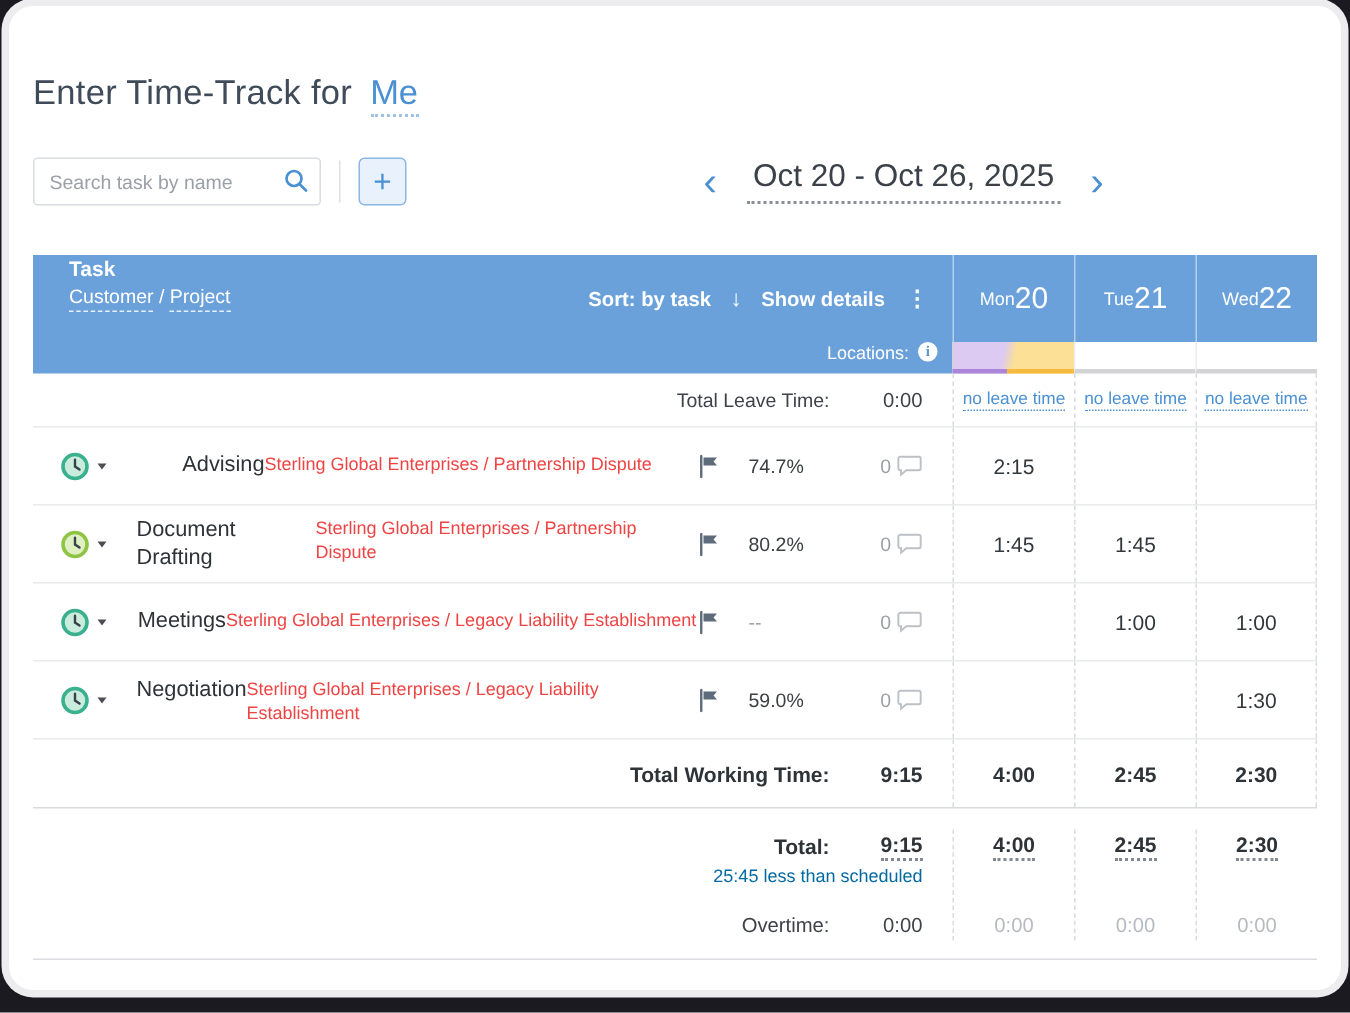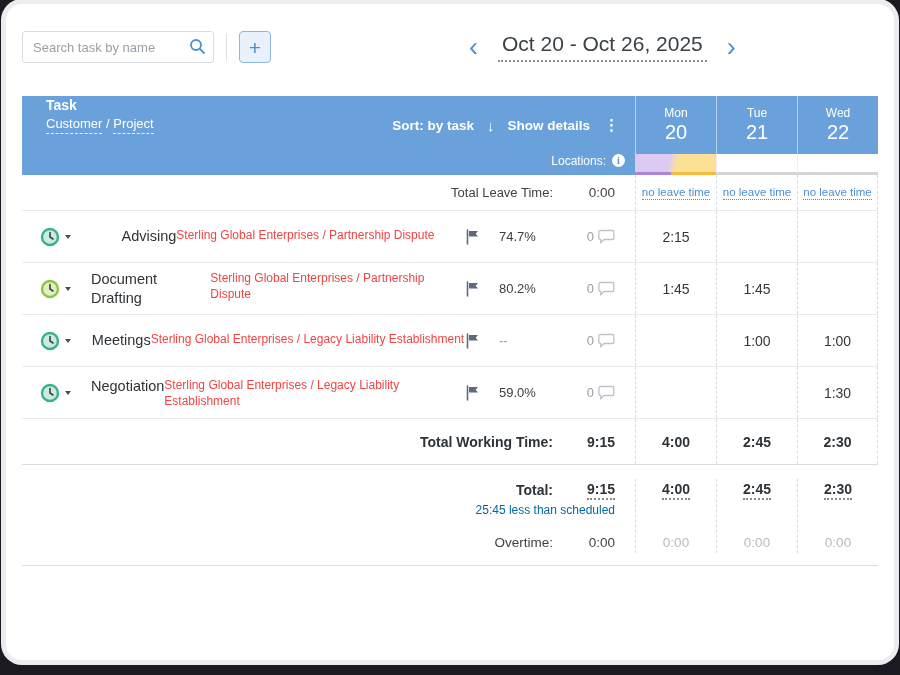--- a/index.html
+++ b/index.html
@@ -40,21 +40,21 @@
   .dcell { width:81px; display:flex; align-items:center; justify-content:center; }
   
   .hdr { background:#6ba1da; height:58px; }
   .hdr .lmain { display:flex; justify-content:space-between; padding:0 14px 0 24px; }
   .hdr-task { font-size:14px; color:#fff; font-weight:700; line-height:19px; }
   .hdr-cp { font-size:13px; color:#fff; line-height:18px; }
   .hdr-cp .u { border-bottom:1px dashed rgba(255,255,255,.85); padding-bottom:2px; cursor:pointer; }
   .hdr-sort { display:flex; align-items:center; gap:10px; color:#fff; font-size:13.5px; font-weight:700; }
   .hdr-sort .arrow { font-weight:400; font-size:15px; padding:0 3px; cursor:pointer; }
   .hdr-sort .kebab { font-weight:700; font-size:15px; padding:0 2px 0 4px; cursor:pointer; }
-  .dhead { flex-direction:column; border-left:1px solid rgba(255,255,255,.5); color:#fff; cursor:pointer; }
+  .dhead { flex-direction:row; border-left:1px solid rgba(255,255,255,.5); color:#fff; cursor:pointer; }
   .dhead .dname { font-size:12px; line-height:15px; }
   .dhead .dnum { font-size:20px; line-height:23px; }
   
   .locrow { height:21px; }
   .locrow .lmain { background:#6ba1da; display:flex; justify-content:flex-end; align-items:flex-start; gap:6px; padding-right:10px; }
   .loc-label { color:#fff; font-size:12px; }
   .info-ic { width:13px; height:13px; border-radius:50%; background:#fff; color:#5b97d4; font-size:10px; font-weight:700;
     display:inline-flex; align-items:center; justify-content:center; font-family:"Liberation Serif", serif; cursor:pointer; }
   .loc-mon { background:linear-gradient(102deg,#ddcaf2 0%,#ddcaf2 42%,#fce096 52%,#fce096 100%);
     border-bottom:3px solid; border-image:linear-gradient(90deg,#aa85da 0 45%,#f6ba3e 45% 100%) 1; cursor:pointer; }
@@ -99,20 +99,24 @@
   .sumcell .sp { height:30px; }
   .sumcell .ot { height:22px; display:flex; align-items:center; font-size:13.5px; color:#b6bac0; }
   .ot-lbl { font-size:13.5px; color:#3f4349; }
   .ot-val { width:62px; text-align:right; font-size:13.5px; color:#3f4349; }
 </style>
 </head>
 <body>
 
 <div class="card">
 
+  <div class="title-row">
+    <span class="page-title">Enter Time-Track for</span>
+    <span class="me-link">Me</span>
+  </div>
 
   <div class="toolbar">
     <div class="search-box">
       <input type="text" placeholder="Search task by name" style="">
       <span class="search-ic">
         <svg width="17" height="17" viewBox="0 0 17 17">
             <circle cx="7" cy="7" r="5" fill="none" stroke="#4a90d2" stroke-width="1.8"></circle>
             <path d="M10.8 10.8 L15 15" stroke="#4a90d2" stroke-width="1.8" stroke-linecap="round"></path>
           </svg>
       </span>

